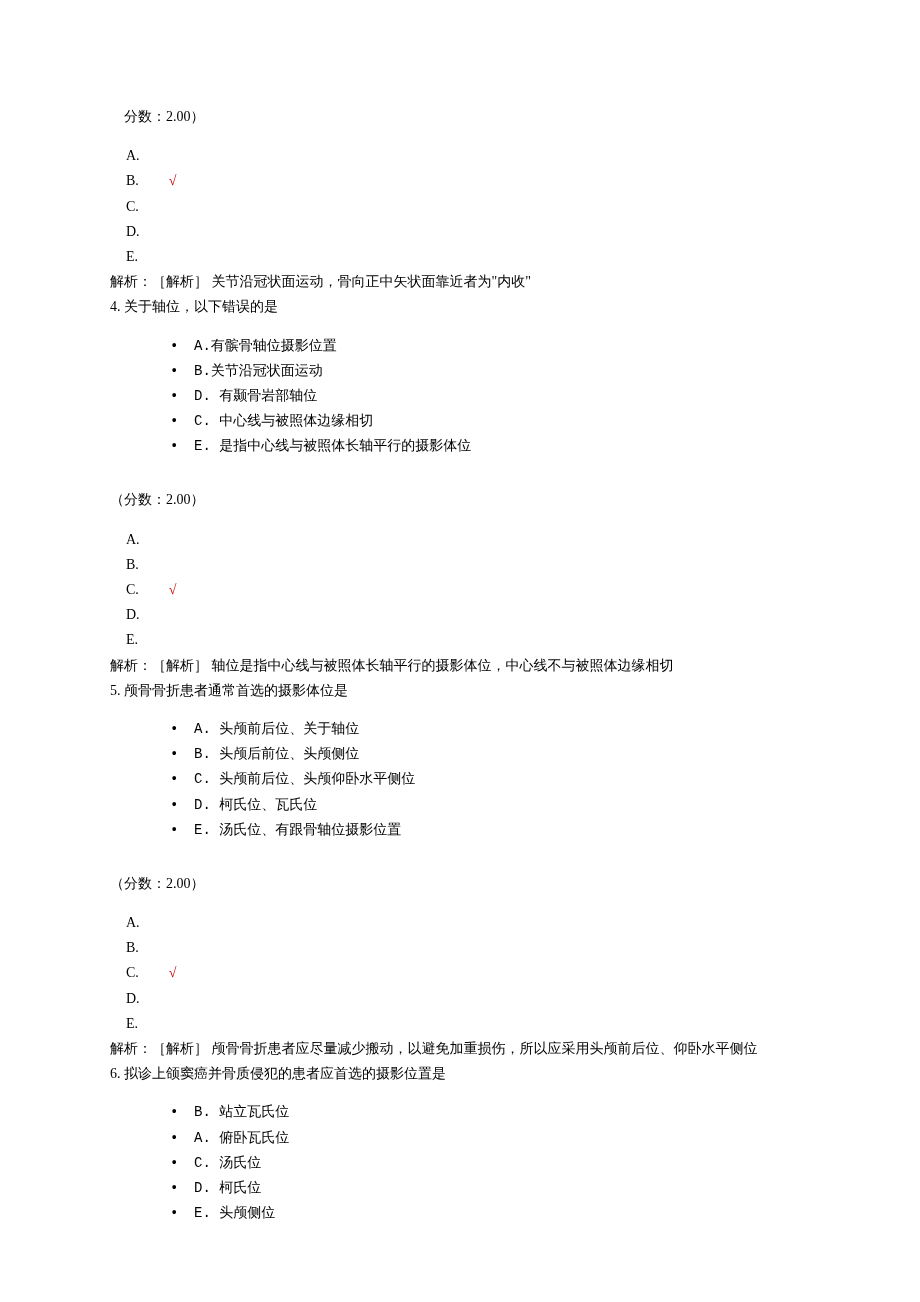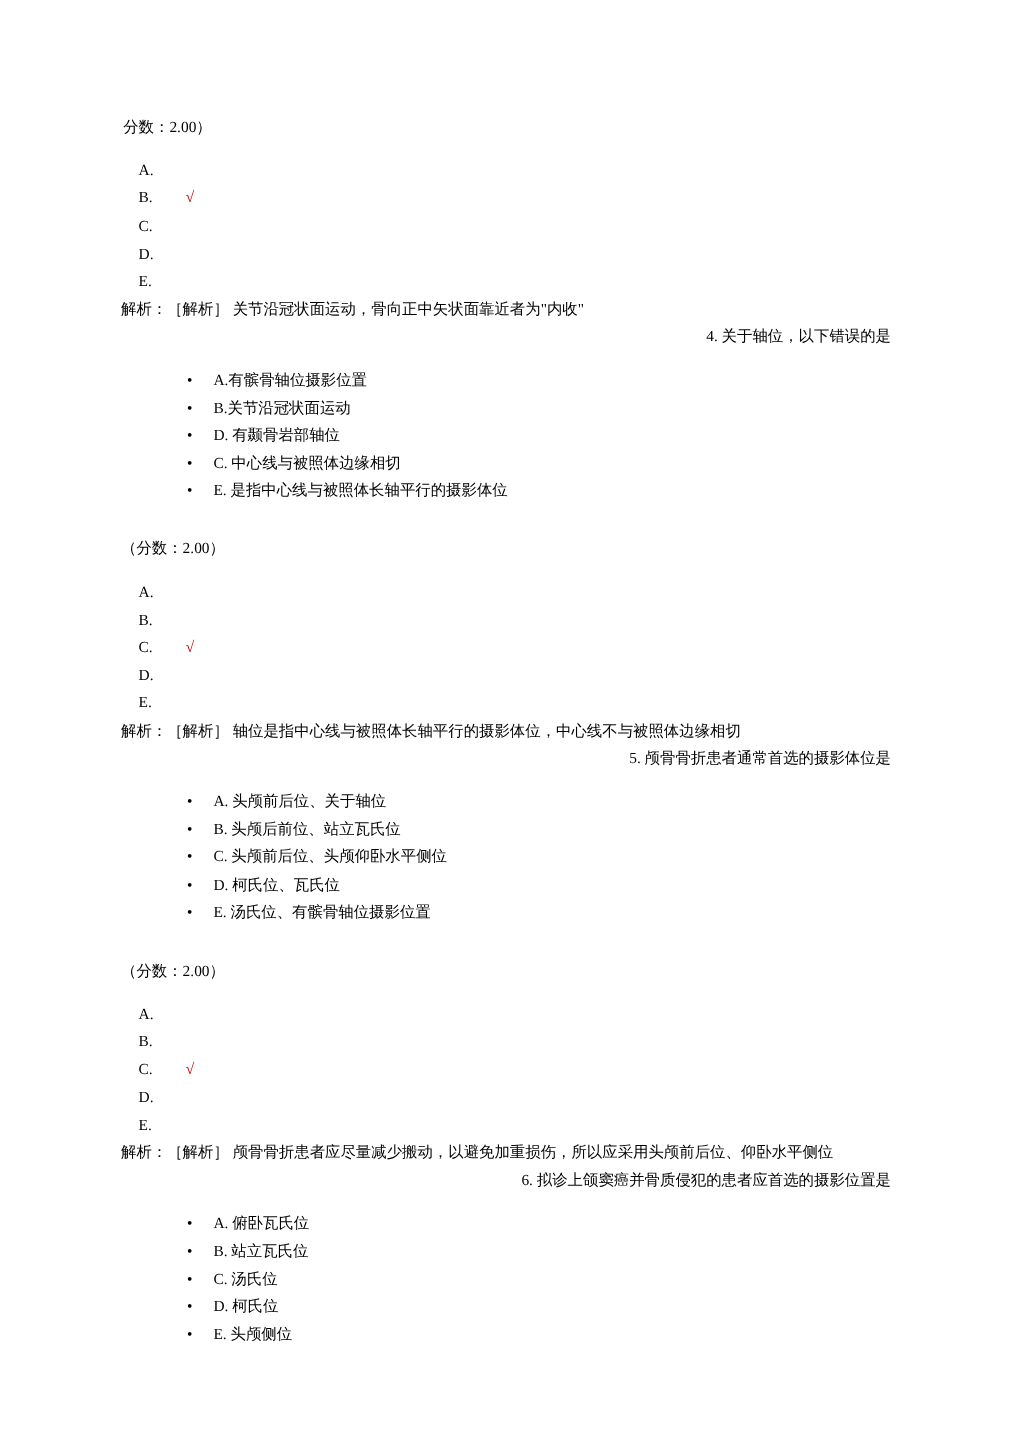--- a/index.html
+++ b/index.html
@@ -7,44 +7,44 @@
       font-size: 14px;
       line-height: 1.8;
       color: #000;
       background: #fff;
       margin: 0;
       padding: 90px 110px;
       width: 920px;
       box-sizing: border-box;
     }
     .score-line {
-      margin-left: 2px;
+      margin-left: 14px;
     }
     .answer-block {
       margin-left: 16px;
     }
     .answer-line {
       margin: 0;
     }
     .correct-mark {
       color: #c00;
       margin-left: 30px;
       font-weight: normal;
     }
     .analysis {
       margin: 0;
     }
     .question-stem {
       margin: 0;
-      text-align: right;
     }
     ul.options {
       list-style: none;
       padding: 0;
       margin: 14px 0 28px 0;
+      font-family: Liberation Mono, monospace;
     }
     ul.options li {
       margin: 0;
       padding-left: 72px;
     }
     ul.options li::before {
       content: "•";
       display: inline-block;
       width: 24px;
       margin-left: -12px;
@@ -82,38 +82,38 @@
     <p class="answer-line">D.</p>
     <p class="answer-line">E.</p>
   </div>
   <p class="analysis">解析：［解析］ 轴位是指中心线与被照体长轴平行的摄影体位，中心线不与被照体边缘相切</p>
 </div>
 
 <div>
   <p class="question-stem">5. 颅骨骨折患者通常首选的摄影体位是</p>
   <ul class="options">
     <li>A. 头颅前后位、关于轴位</li>
-    <li>B. 头颅后前位、站立瓦氏位</li>
+    <li>B. 头颅后前位、头颅侧位</li>
     <li>C. 头颅前后位、头颅仰卧水平侧位</li>
     <li>D. 柯氏位、瓦氏位</li>
-    <li>E. 汤氏位、有髌骨轴位摄影位置</li>
+    <li>E. 汤氏位、有跟骨轴位摄影位置</li>
   </ul>
   <p class="score-line" style="margin-left:0">（分数：2.00）</p>
   <div class="answer-block">
     <p class="answer-line">A.</p>
     <p class="answer-line">B.</p>
     <p class="answer-line"><span>C.</span><span class="correct-mark">√</span></p>
     <p class="answer-line">D.</p>
     <p class="answer-line">E.</p>
   </div>
   <p class="analysis">解析：［解析］ 颅骨骨折患者应尽量减少搬动，以避免加重损伤，所以应采用头颅前后位、仰卧水平侧位</p>
 </div>
 
 <div>
   <p class="question-stem">6. 拟诊上颌窦癌并骨质侵犯的患者应首选的摄影位置是</p>
   <ul class="options">
+    <li>B. 站立瓦氏位</li>
     <li>A. 俯卧瓦氏位</li>
-    <li>B. 站立瓦氏位</li>
     <li>C. 汤氏位</li>
     <li>D. 柯氏位</li>
     <li>E. 头颅侧位</li>
   </ul>
 </div>
 
 </body></html>

